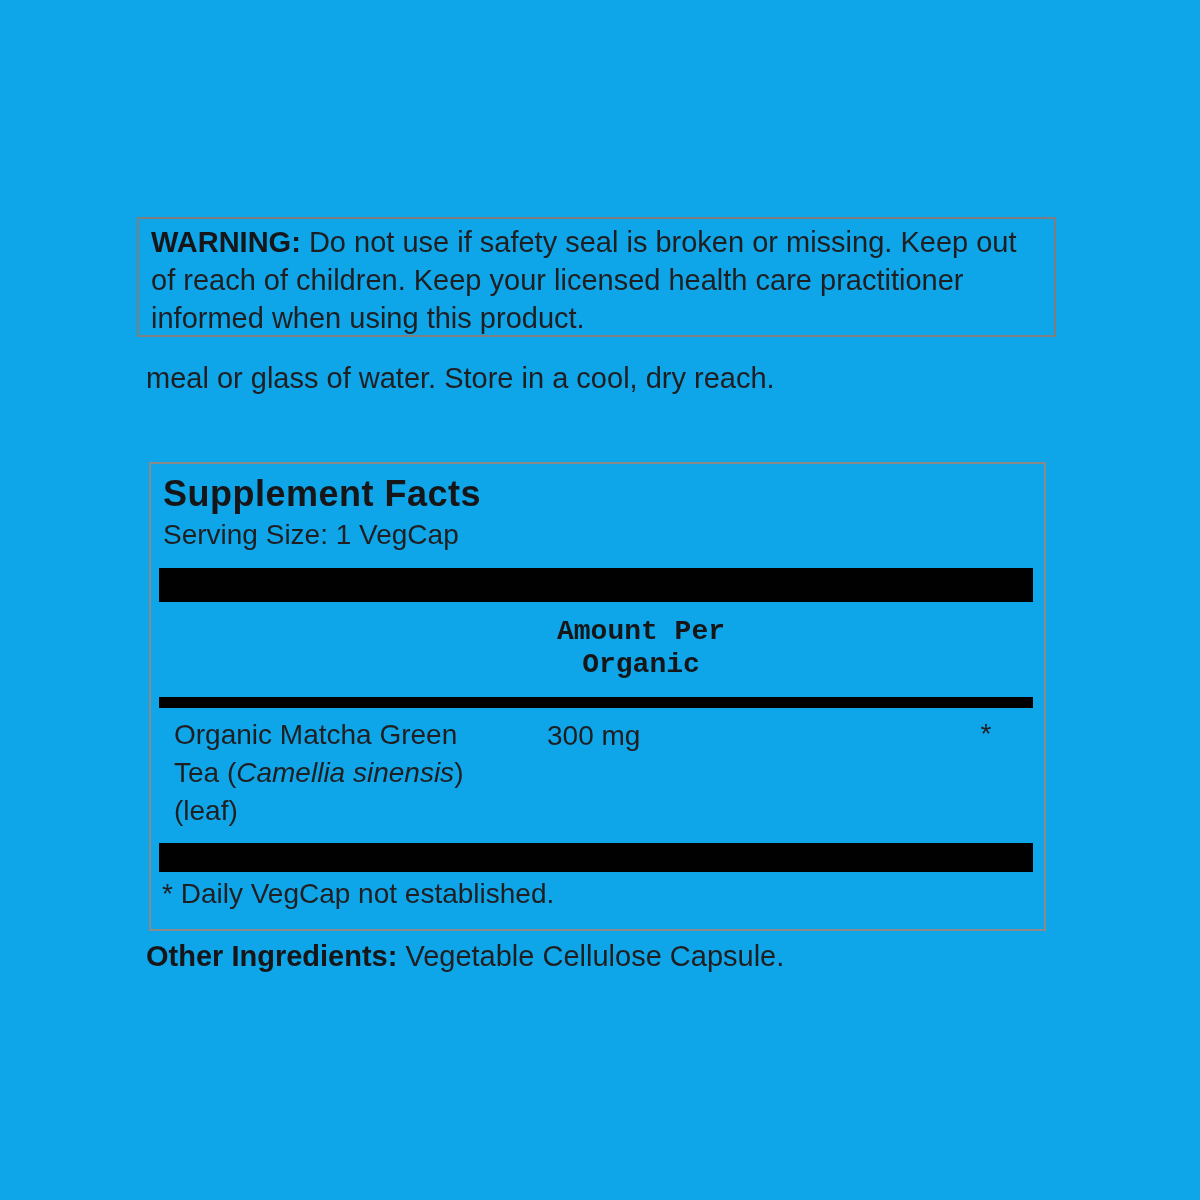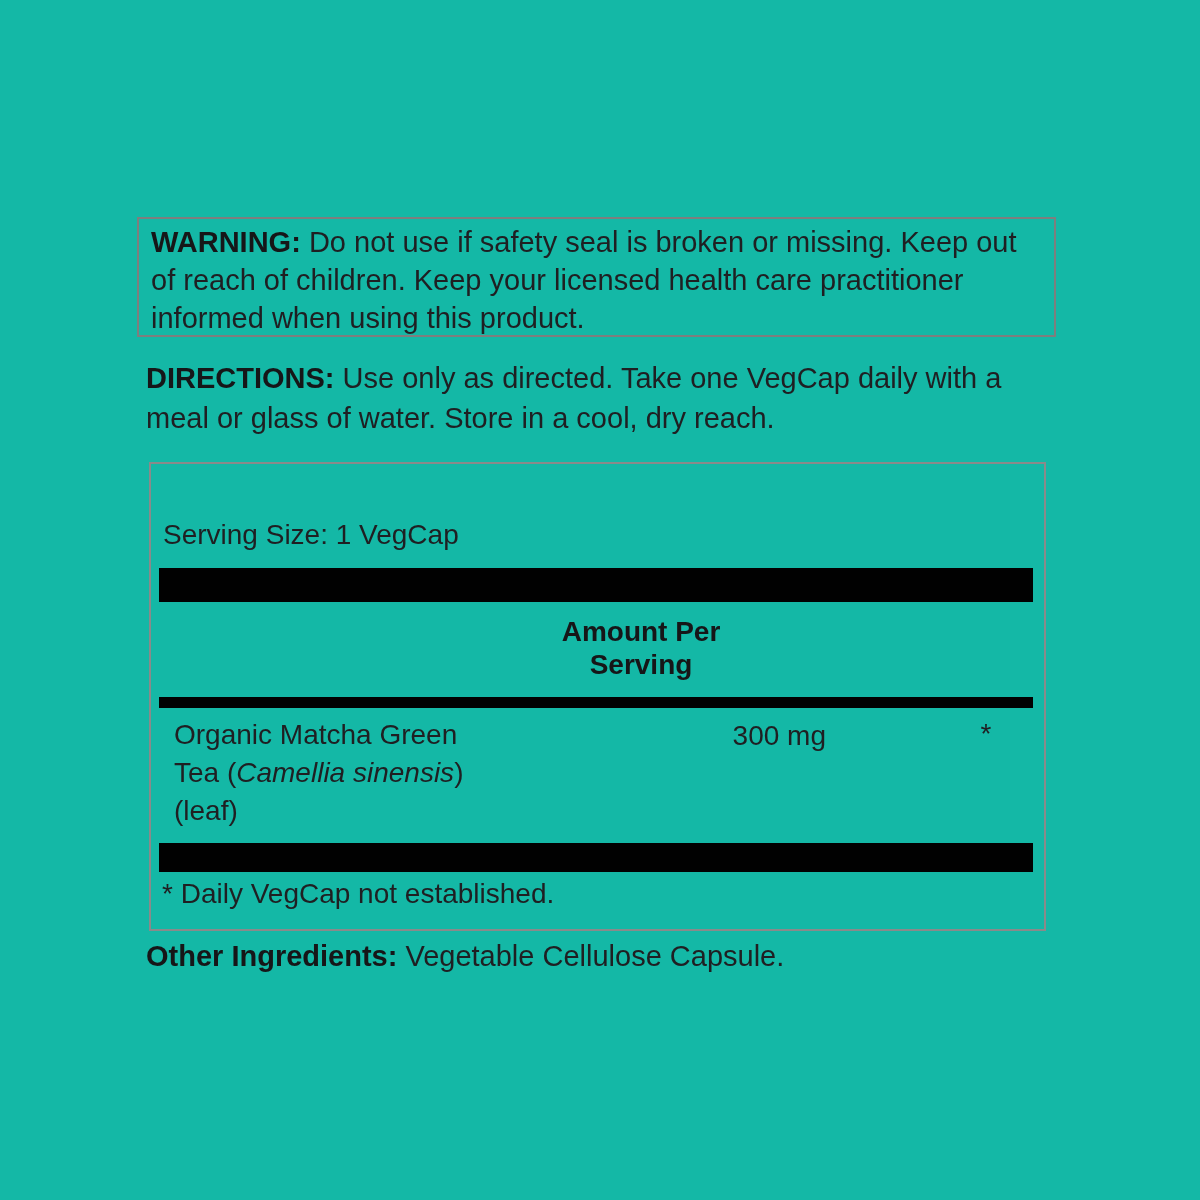--- a/index.html
+++ b/index.html
@@ -1,20 +1,20 @@
 <!DOCTYPE html>
 <html><head>
 <meta charset="utf-8">
 <style>
   html, body { margin: 0; padding: 0; background: #ffffff; }
   #canvas {
     position: relative;
     width: 1200px;
     height: 1200px;
-    background: #14b8a6;
+    background: #0ea5e9;
     font-family: "Liberation Sans", sans-serif;
     color: #1f1f22;
     overflow: hidden;
   }
   .line { white-space: nowrap; }
 
   
   #warning-box {
     position: absolute;
     left: 137px; top: 217px;
@@ -59,32 +59,32 @@
   }
   #sf-bar-top    { top: 104px; height: 34px; }
   #sf-bar-header { top: 233px; height: 11px; }
   #sf-bar-bottom { top: 379px; height: 29px; }
 
   .sf-colhead {
     position: absolute; top: 151px;
     font-size: 28px; font-weight: 700; line-height: 33px;
     text-align: center; color: #161618;
   }
-  #sf-col-amount { left: 340px; width: 300px; }
+  #sf-col-amount { left: 340px; width: 300px; font-family: Liberation Mono, monospace; }
   #sf-col-dv     { left: 640px; width: 200px; }
 
   #sf-row-name {
     position: absolute; left: 11px; top: 252px;
     width: 302px;
     font-size: 28px; line-height: 38px; margin-left: 12px;
   }
   #sf-row-name .latin { font-style: italic; }
   #sf-row-amount {
-    position: absolute; left: 375px; top: 254px;
-    width: 300px; text-align: right;
+    position: absolute; left: 396px; top: 254px;
+    width: 300px; text-align: left;
     font-size: 28px; line-height: 36px;
   }
   #sf-row-dv {
     position: absolute; left: 818px; top: 252px;
     width: 34px; text-align: center;
     font-size: 28px; line-height: 36px;
   }
   #sf-footnote {
     position: absolute; left: 11px; top: 413px;
     font-size: 28px; line-height: 34px;
@@ -104,32 +104,32 @@
 
 <div id="canvas">
 
   <div id="warning-box">
     <div class="line"><b>WARNING:</b><span> Do not use if safety seal is broken or missing. Keep out</span></div>
     <div class="line">of reach of children. Keep your licensed health care practitioner</div>
     <div class="line">informed when using this product.</div>
   </div>
 
   <div id="directions">
-    <div class="line"><b>DIRECTIONS:</b><span> Use only as directed. Take one VegCap daily with a</span></div>
     <div class="line">meal or glass of water. Store in a cool, dry reach.</div>
   </div>
 
   <div id="sf-panel">
+    <div id="sf-title">Supplement Facts</div>
     <div id="sf-serving">Serving Size: 1 VegCap</div>
 
     <div id="sf-bar-top" class="sf-bar"></div>
 
     <div id="sf-col-amount" class="sf-colhead">
       <div class="line">Amount Per</div>
-      <div class="line">Serving</div>
+      <div class="line">Organic</div>
     </div>
 
     <div id="sf-bar-header" class="sf-bar"></div>
 
     <div id="sf-row-name"><span>Organic Matcha Green Tea (</span><span class="latin">Camellia sinensis</span><span>) (leaf)</span></div>
     <div id="sf-row-amount">300 mg</div>
     <div id="sf-row-dv">*</div>
 
     <div id="sf-bar-bottom" class="sf-bar"></div>
 

